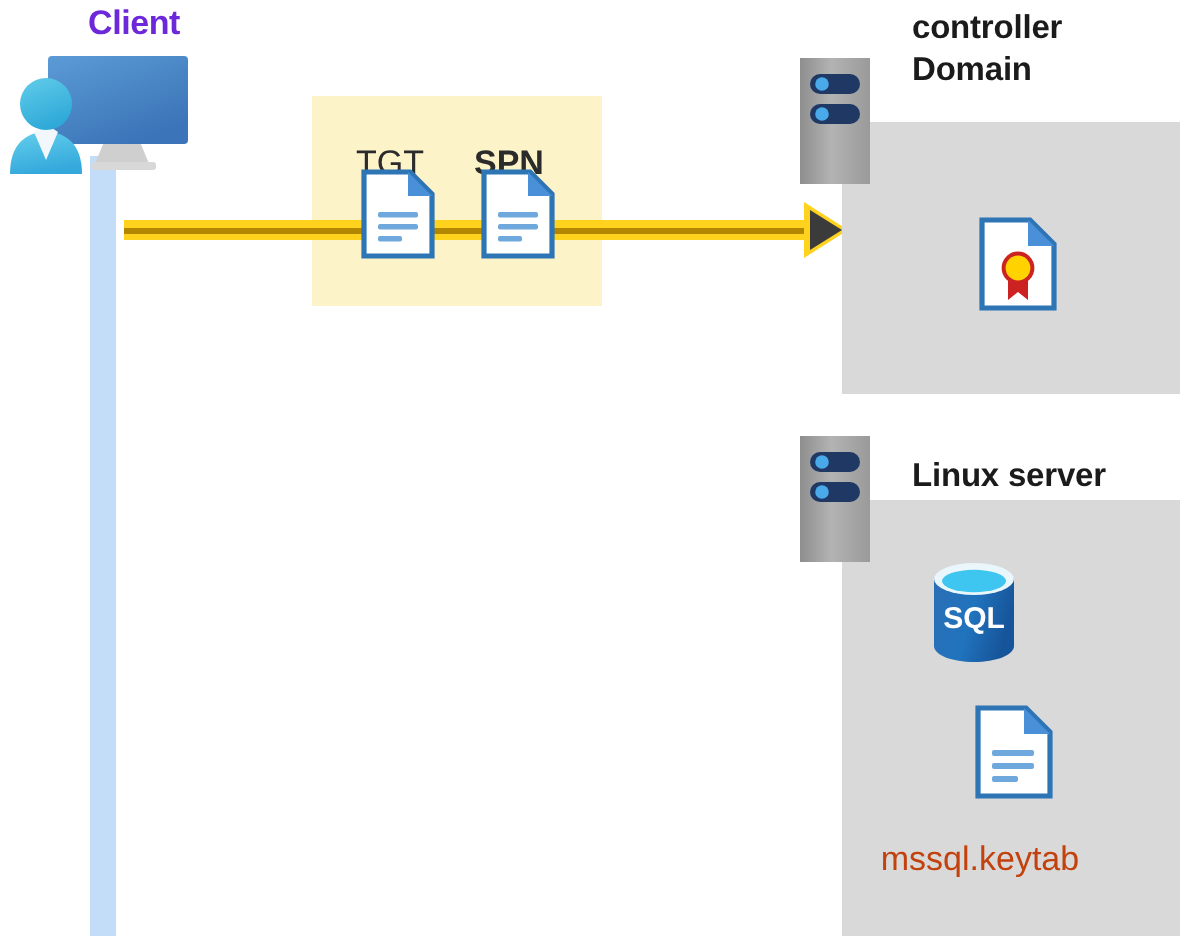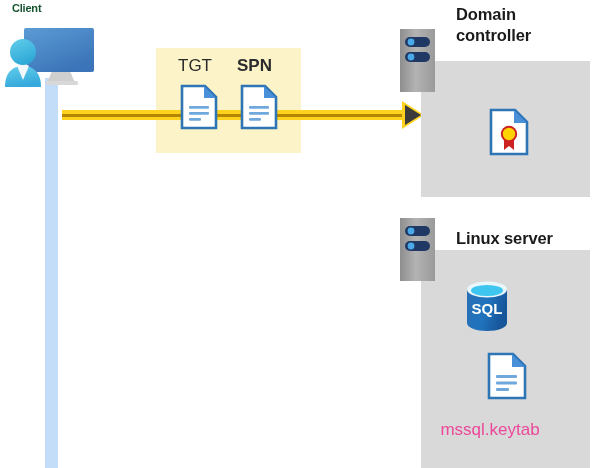--- a/index.html
+++ b/index.html
@@ -25,25 +25,25 @@
     left: 45px;
     top: 78px;
     width: 13px;
     height: 390px;
     background: #c3dcf7;
   }
 
   
   .client-label {
     position: absolute;
-    left: 12px;
+    left: 44px;
     top: 2px;
-    font-size: 11px;
+    font-size: 17px;
     font-weight: bold;
-    color: #14532d;
+    color: #6d28d9;
     letter-spacing: -0.2px;
     white-space: nowrap;
   }
 
   
   .client-icon {
     position: absolute;
     left: 4px;
     top: 25px;
     width: 96px;
@@ -102,20 +102,21 @@
     border-bottom: 10px solid transparent;
     border-left: 16px solid #3b3b3b;
   }
 
   
   .doc-label {
     position: absolute;
     font-size: 17px;
     color: #2b2b2b;
     white-space: nowrap;
+    margin-top: 16px;
   }
   .doc-label.tgt { left: 178px; top: 56px; }
   .doc-label.spn { left: 237px; top: 56px; font-weight: bold; }
 
   .doc-icon-tgt { position: absolute; left: 180px; top: 84px; width: 38px; height: 46px; }
   .doc-icon-spn { position: absolute; left: 240px; top: 84px; width: 38px; height: 46px; }
 
   
   .panel {
     position: absolute;
@@ -146,21 +147,21 @@
   .sql-icon  { position: absolute; left: 464px; top: 280px; width: 46px; height: 52px; }
   .keytab-icon { position: absolute; left: 487px; top: 352px; width: 40px; height: 48px; }
 
   .keytab-label {
     position: absolute;
     left: 421px;
     top: 420px;
     width: 138px;
     text-align: center;
     font-size: 17px;
-    color: #ec4899;
+    color: #c2410c;
     white-space: nowrap;
   }
 </style>
 </head>
 <body>
 
 <div id="canvas">
 
   <div class="lifeline"></div>
 
@@ -240,22 +241,22 @@
       </defs>
       <rect x="0" y="0" width="35" height="63" fill="url(#rackGrad1)"></rect>
       <rect x="5" y="8" width="25" height="10" rx="5" fill="#1f3864"></rect>
       <circle cx="11" cy="13" r="3.4" fill="#4aa9e8"></circle>
       <rect x="5" y="23" width="25" height="10" rx="5" fill="#1f3864"></rect>
       <circle cx="11" cy="28" r="3.4" fill="#4aa9e8"></circle>
     </svg>
   </div>
 
   <div class="panel-title title-dc">
+    <div>controller</div>
     <div>Domain</div>
-    <div>controller</div>
   </div>
 
   <div class="cert-icon">
     <svg width="40" height="48" viewBox="0 0 40 48" xmlns="http://www.w3.org/2000/svg">
       <path d="M2 2 H26 L38 14 V46 H2 Z" fill="#ffffff" stroke="#2e75b6" stroke-width="2.6"></path>
       <path d="M25 2 L38 15 H25 Z" fill="#4a90d9"></path>
 
       <path d="M15 28 L15 42 L20 38 L25 42 L25 28 Z" fill="#cc2222"></path>
       <circle cx="20" cy="26" r="8.2" fill="#cc2222"></circle>
       <circle cx="20" cy="26" r="6.2" fill="#ffd200"></circle>

